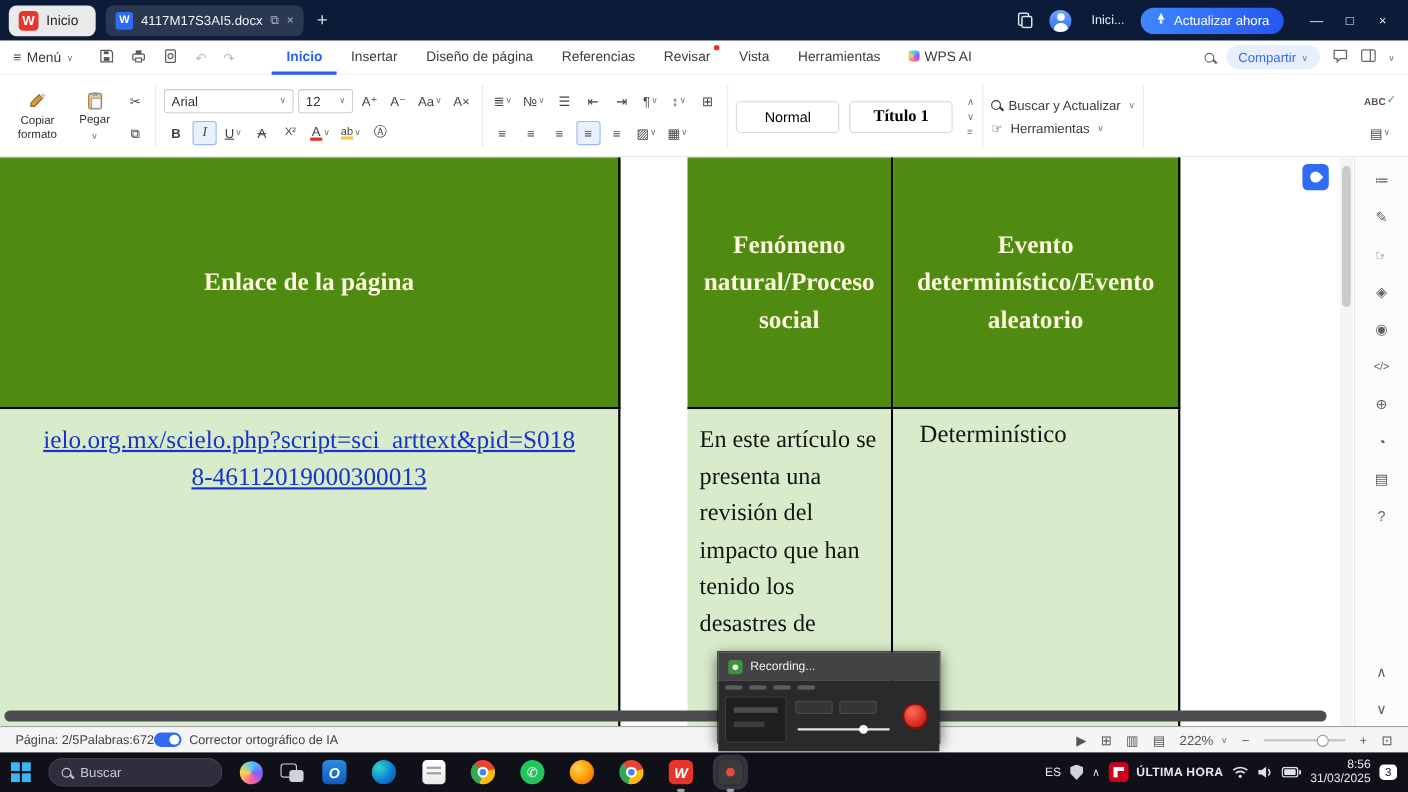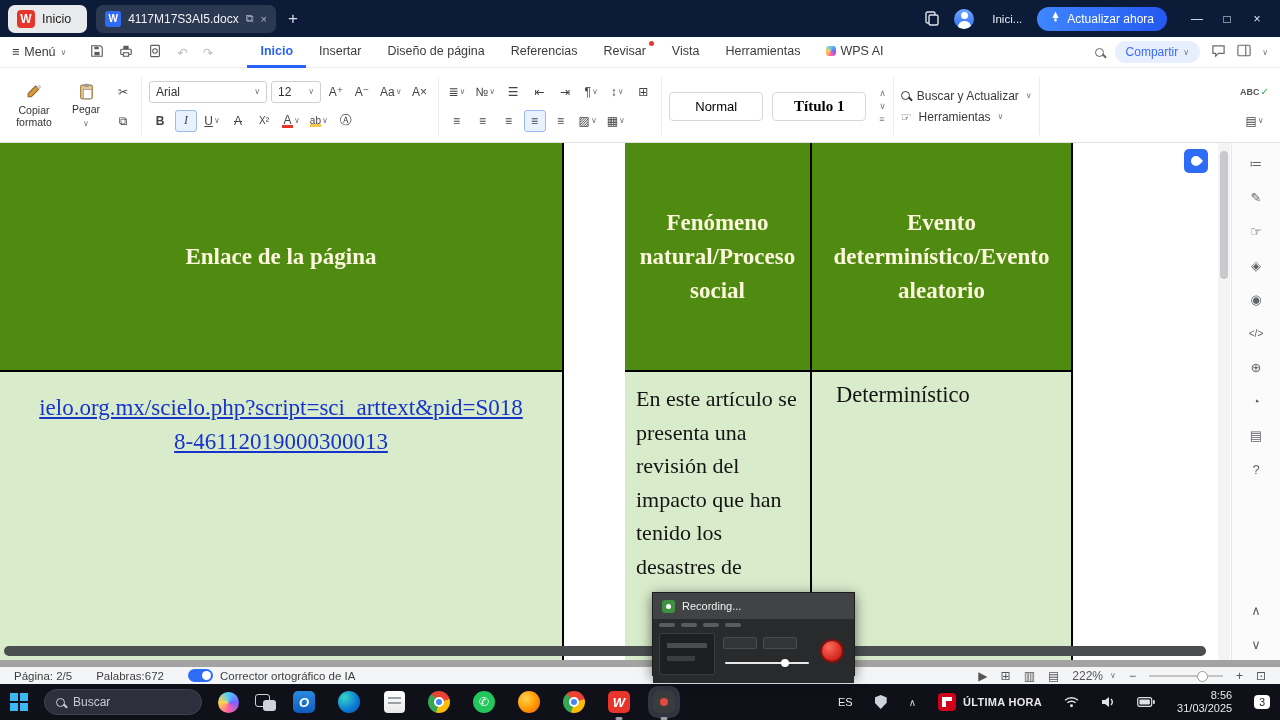--- a/index.html
+++ b/index.html
@@ -62,21 +62,21 @@
   .abc .ck{color:#2daa4f;font-size:10px}
 
   
   .docarea{position:relative;height:517px;background:#fff;overflow:hidden;font-family:"Liberation Serif","DejaVu Serif",serif}
   .cell{position:absolute;border-right:2px solid #000;overflow:hidden}
   .hcell{top:0;height:229px;background:#4f8b11;color:#fcf7dd;font-weight:bold;display:flex;align-items:center;justify-content:center;text-align:center;border-bottom:2px solid #000;font-size:23px;line-height:34px;overflow-wrap:anywhere;padding:0 6px}
   .bcell{top:229px;height:288px;background:#d8eccb;color:#141414}
   .c1{left:0;width:564px}
   .c2{left:625px;width:187px}
   .c3{left:812px;width:261px}
-  .doclink{display:block;text-align:center;padding-top:19px;font-size:23px;line-height:34px;color:#1733cb;text-decoration:underline;cursor:pointer}
+  .doclink{display:block;text-align:center;padding-top:11px;font-size:23px;line-height:34px;color:#1733cb;text-decoration:underline;cursor:pointer}
   .c2 p{padding:10px 8px 0 11px;font-size:22px;line-height:33.5px}
   .c3 p{padding:10px 10px 0 24px;font-size:22.5px}
   .pinbtn{position:absolute;left:1184px;top:6px;width:24px;height:24px;background:#2f6cf6;border-radius:5px;border:none;cursor:pointer;display:flex;align-items:center;justify-content:center}
   .pin{width:10px;height:10px;background:#fff;border-radius:50% 50% 50% 0;transform:rotate(-135deg)}
   .vscroll{position:absolute;left:1218px;top:0;width:12px;height:517px;background:#f4f4f4}
   .vthumb{position:absolute;left:2px;top:8px;width:8px;height:128px;background:#c7c9cc;border-radius:4px}
   .rail{position:absolute;left:1231px;top:0;width:49px;height:517px;background:#fbfbfc;border-left:1px solid #e7e7e7;display:flex;flex-direction:column;align-items:center;padding:14px 0 8px;gap:20px;color:#5f6368;font-size:13px;font-family:"Liberation Sans","DejaVu Sans",sans-serif}
   .rail .ric{cursor:pointer;line-height:14px}
   .rail .spacer{flex:1}
   .hscroll{position:absolute;left:4px;top:503px;width:1202px;height:10px;background:#4b4d51;border-radius:5px;z-index:5;cursor:pointer}
@@ -92,21 +92,21 @@
   .rec-panel{position:absolute;left:6px;top:14px;width:56px;height:42px;background:#1e1f20;border:1px solid #3a3c3e;border-radius:2px}
   .rec-panel::after{content:"";position:absolute;left:7px;top:9px;width:40px;height:5px;background:#4a4c4e}
   .rec-panel::before{content:"";position:absolute;left:7px;top:22px;width:28px;height:5px;background:#3b3d3f}
   .rec-dd1,.rec-dd2{position:absolute;top:18px;width:34px;height:12px;background:#333537;border:1px solid #4a4c4e;border-radius:2px}
   .rec-dd1{left:70px}.rec-dd2{left:110px}
   .rec-slider{position:absolute;left:72px;top:43px;width:84px;height:2px;background:#e8e8e8;border-radius:1px}
   .rec-slider::after{content:"";position:absolute;left:56px;top:-3px;width:8px;height:8px;background:#fff;border-radius:50%}
   .rec-btn{position:absolute;right:10px;top:20px;width:24px;height:24px;border-radius:50%;border:2px solid #7e120c;background:radial-gradient(circle at 35% 30%,#ff6a5b,#d2251b 70%);cursor:pointer}
 
   
-  .statusbar{height:24px;background:#f4f5f7;border-top:7px solid #a3a3a3;display:flex;align-items:center;padding:0 14px;font-size:11.5px;color:#3f3f3f;gap:24px}
+  .statusbar{height:24px;background:#f4f5f7;border-top:1px solid #a3a3a3;display:flex;align-items:center;padding:0 14px;font-size:11.5px;color:#3f3f3f;}
   .sb-item{display:flex;align-items:center;gap:7px}
   .tog{width:25px;height:13px;border-radius:7px;background:#2f6cf6;position:relative;display:inline-block;cursor:pointer}
   .tog::after{content:"";position:absolute;right:2px;top:2px;width:9px;height:9px;border-radius:50%;background:#fff}
   .sb-right{margin-left:auto;display:flex;align-items:center;gap:13px;color:#555;font-size:12px}
   .zslider{width:74px;height:2px;background:#c3c3c3;position:relative;cursor:pointer}
   .zslider::after{content:"";position:absolute;left:48px;top:-4px;width:9px;height:9px;background:#fff;border:1px solid #9b9b9b;border-radius:50%}
 
   
   .taskbar{height:36px;background:#101019;display:flex;align-items:center;padding:0 10px;gap:16px}
   .winlogo{display:grid;grid-template-columns:8px 8px;gap:2px;cursor:pointer}
@@ -124,21 +124,21 @@
   .ic-edge{width:22px;height:22px;border-radius:50%;background:radial-gradient(circle at 30% 30%,#35d4c7,#0a78d6 60%,#0b50a0)}
   .ic-doc{width:21px;height:22px;border-radius:4px;background:linear-gradient(#fff,#e8e8e8);position:relative}
   .ic-doc::after{content:"";position:absolute;left:4px;top:6px;width:13px;height:2px;background:#9aa0a6;box-shadow:0 5px 0 #9aa0a6}
   .ic-chrome{width:22px;height:22px;border-radius:50%;background:conic-gradient(from -45deg,#ea4335 0 120deg,#fbbc05 120deg 240deg,#34a853 240deg 360deg);position:relative}
   .ic-chrome::after{content:"";position:absolute;left:6px;top:6px;width:10px;height:10px;background:#4285f4;border:2px solid #fff;border-radius:50%;box-sizing:border-box}
   .ic-wa{width:22px;height:22px;border-radius:50%;background:#23c65a;color:#fff;font-size:12px;display:flex;align-items:center;justify-content:center}
   .ic-ff{width:22px;height:22px;border-radius:50%;background:radial-gradient(circle at 35% 35%,#ffd54d,#ff9500 55%,#e4572e)}
   .ic-wps{width:22px;height:22px;border-radius:5px;background:#e8352c;color:#fff;font-weight:bold;font-size:13px;display:flex;align-items:center;justify-content:center}
   .ic-rec{width:22px;height:22px;border-radius:5px;background:#3a3b3c;position:relative}
   .ic-rec::after{content:"";position:absolute;left:7px;top:7px;width:8px;height:8px;border-radius:50%;background:#e04a3f}
-  .tray{margin-left:auto;display:flex;align-items:center;gap:22px;color:#e8e8ee;font-size:11px}
+  .tray{margin-left:auto;display:flex;align-items:center;gap:8px;color:#e8e8ee;font-size:11px}
   .shield{width:12px;height:14px;background:#cfd3db;clip-path:polygon(50% 0,100% 18%,100% 55%,50% 100%,0 55%,0 18%)}
   .newsbox{display:flex;align-items:center;gap:7px;cursor:pointer}
   .newsico{width:18px;height:18px;border-radius:4px;background:#d0021b;position:relative}
   .newsico::after{content:"";position:absolute;left:4px;top:4px;width:10px;height:10px;background:#fff;clip-path:polygon(0 0,100% 0,100% 40%,40% 40%,40% 100%,0 100%)}
   .news-label{font-weight:bold;letter-spacing:.3px}
   .clock{text-align:right;line-height:13px;font-size:11px;cursor:pointer}
   .badge{background:#fff;color:#222;border-radius:4px;padding:1px 5px;font-size:10.5px;cursor:pointer}
   .trayic{display:flex;align-items:center;cursor:pointer}
   .chev{color:#d4d7de;font-size:10px;cursor:pointer}
 </style>

